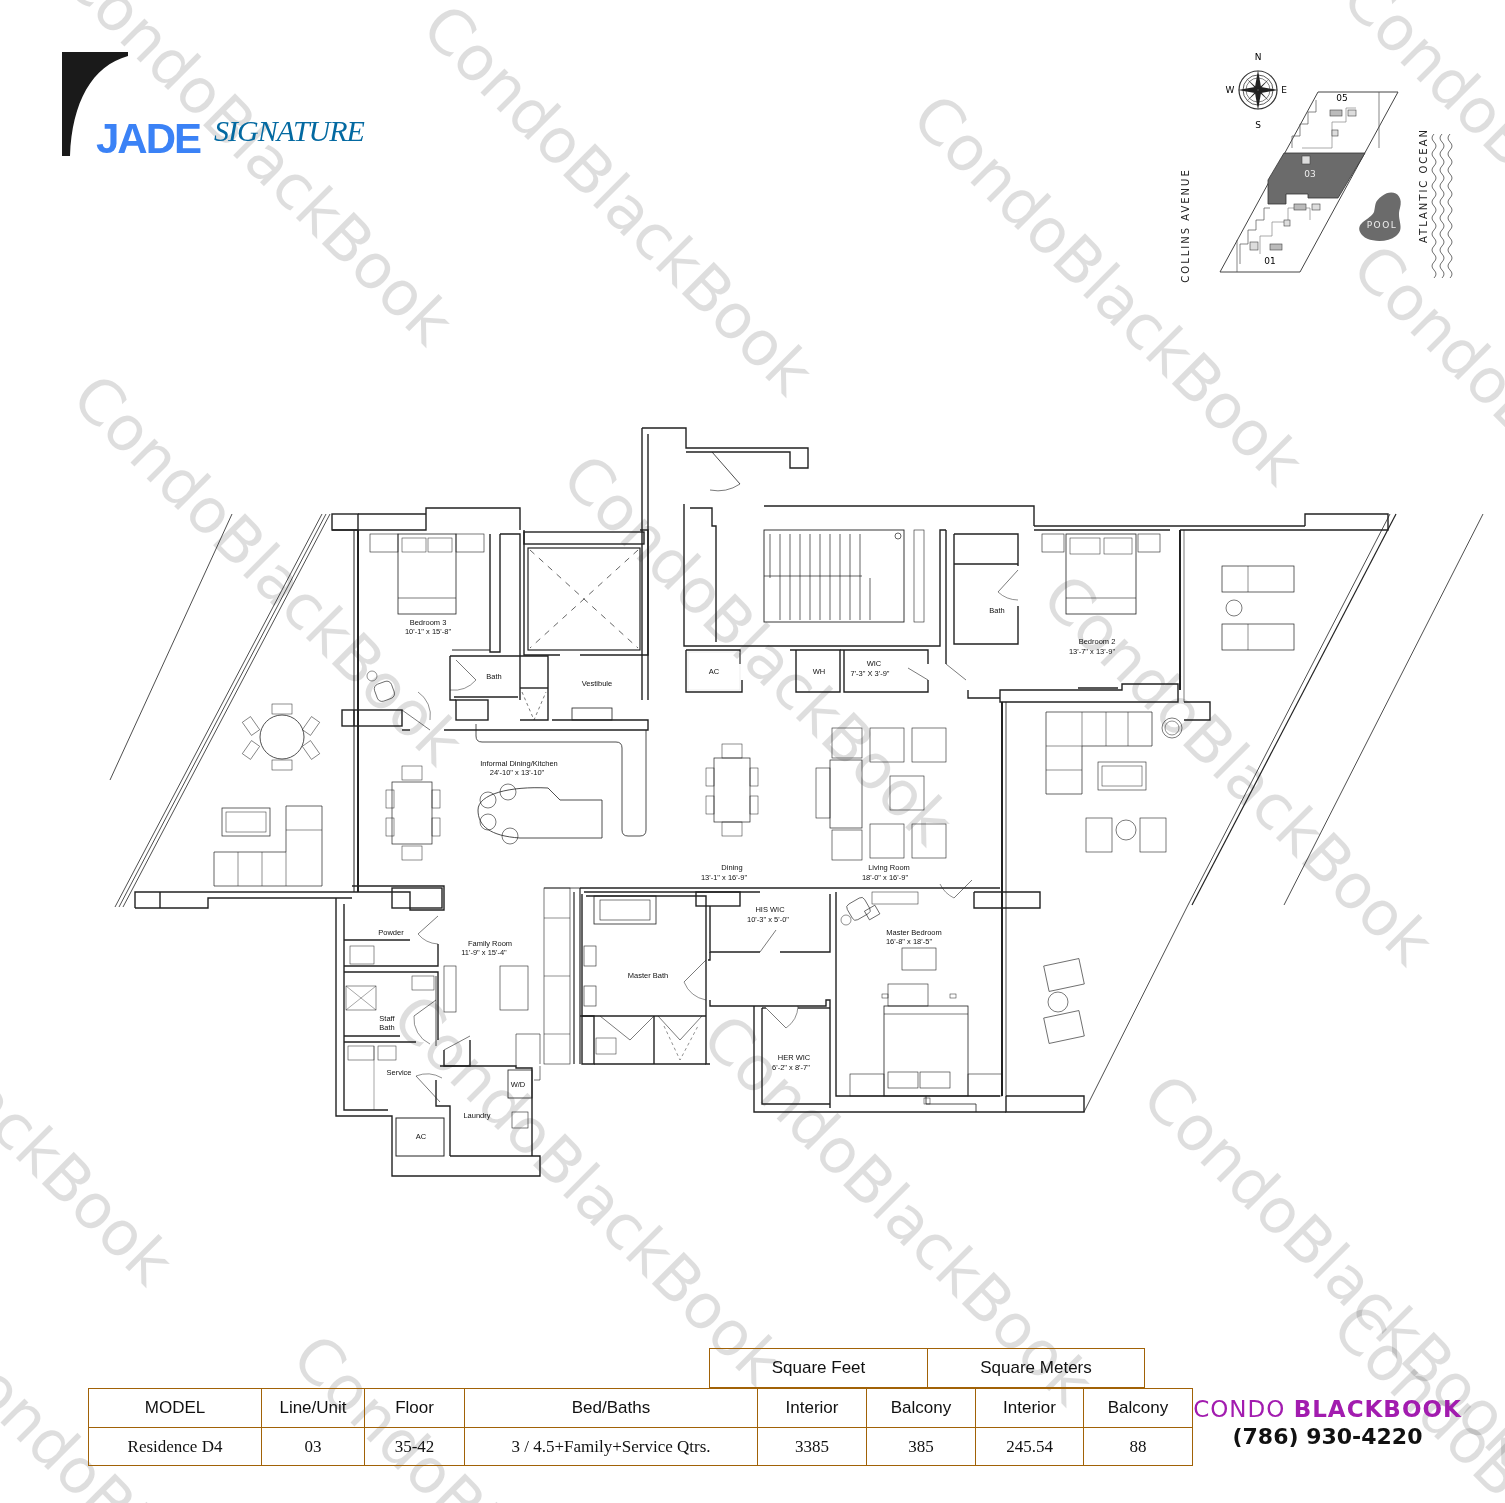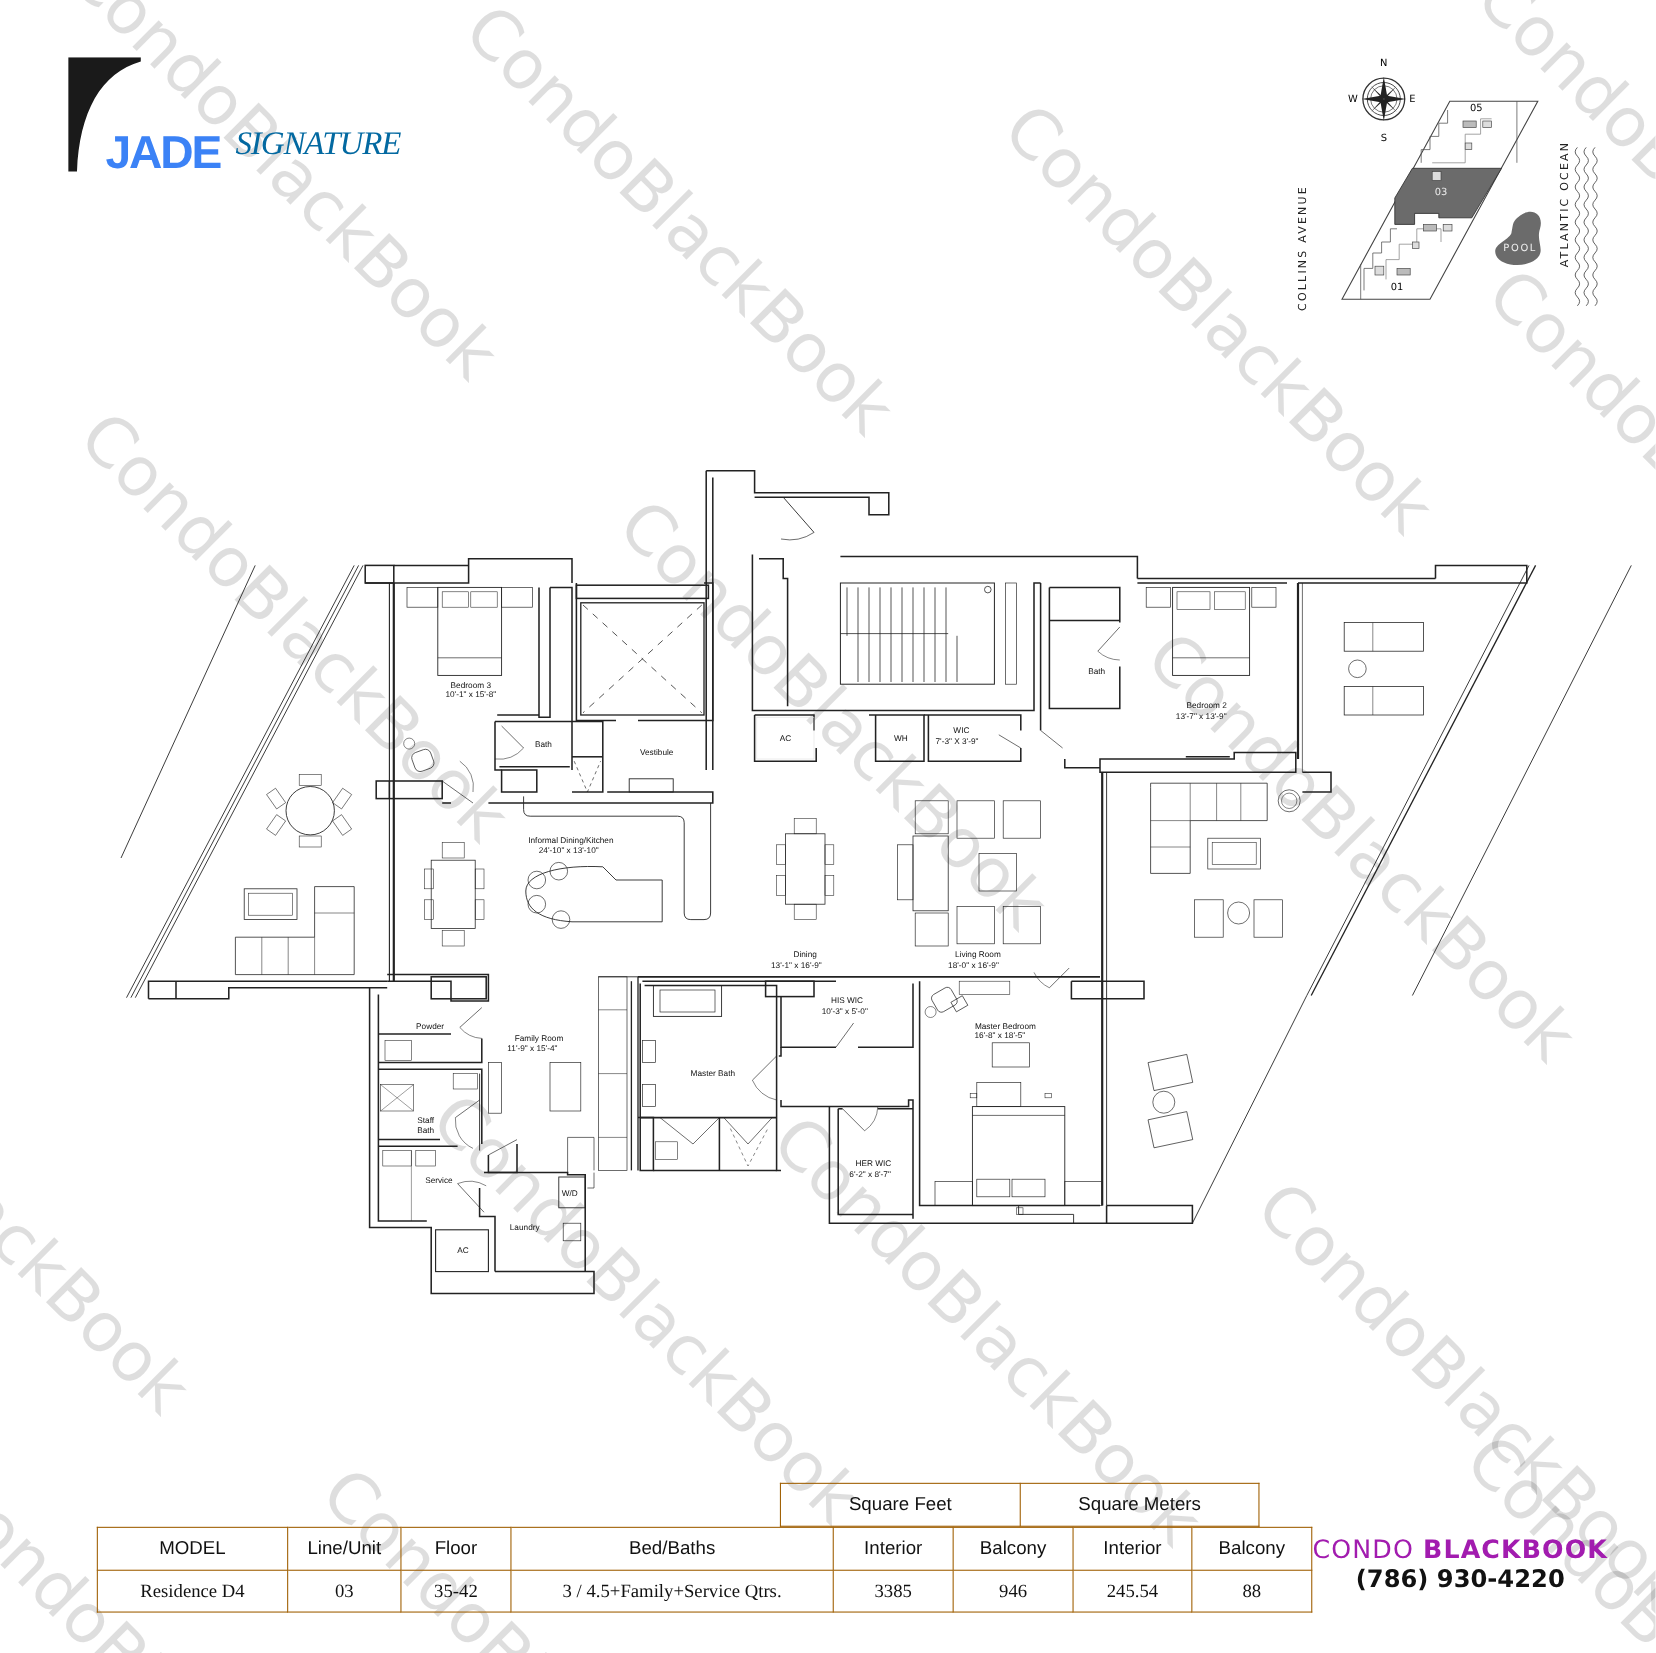--- a/index.html
+++ b/index.html
@@ -486,21 +486,21 @@
     <td style="width:108px;">Balcony</td>
     <td style="width:107px;">Interior</td>
     <td style="width:108px;">Balcony</td>
   </tr>
   <tr style="height:38px;font-family:Liberation Serif, serif;">
     <td>Residence D4</td>
     <td>03</td>
     <td>35-42</td>
     <td>3 / 4.5+Family+Service Qtrs.</td>
     <td>3385</td>
-    <td>946</td>
+    <td>385</td>
     <td>245.54</td>
     <td>88</td>
   </tr>
 </tbody>
   </table>
 
 <div class="abs brand">
   <div class="brand-line1"><span>CONDO </span><b>BLACKBOOK</b></div>
   <div class="brand-line2">(786) 930-4220</div>
 </div>

